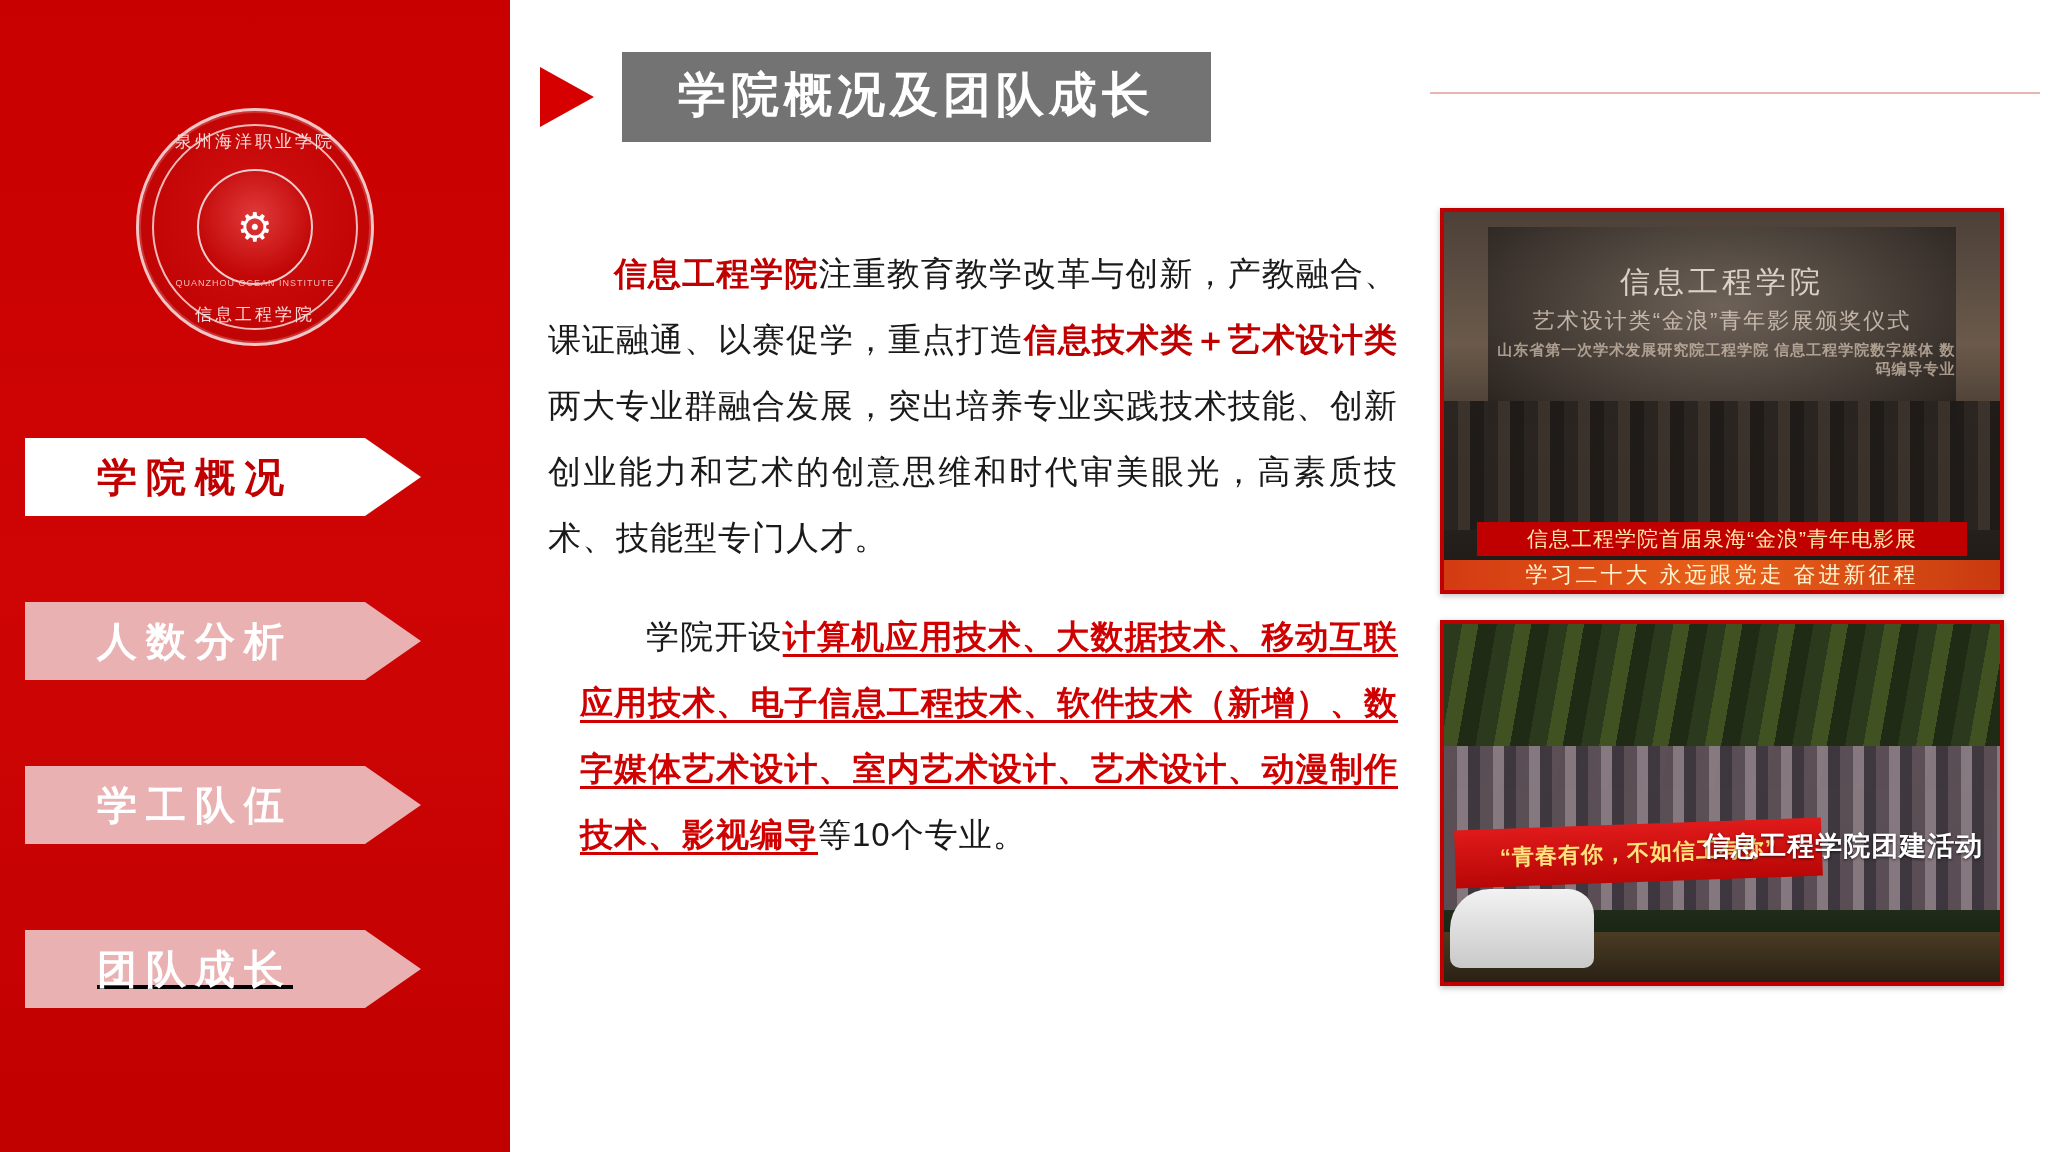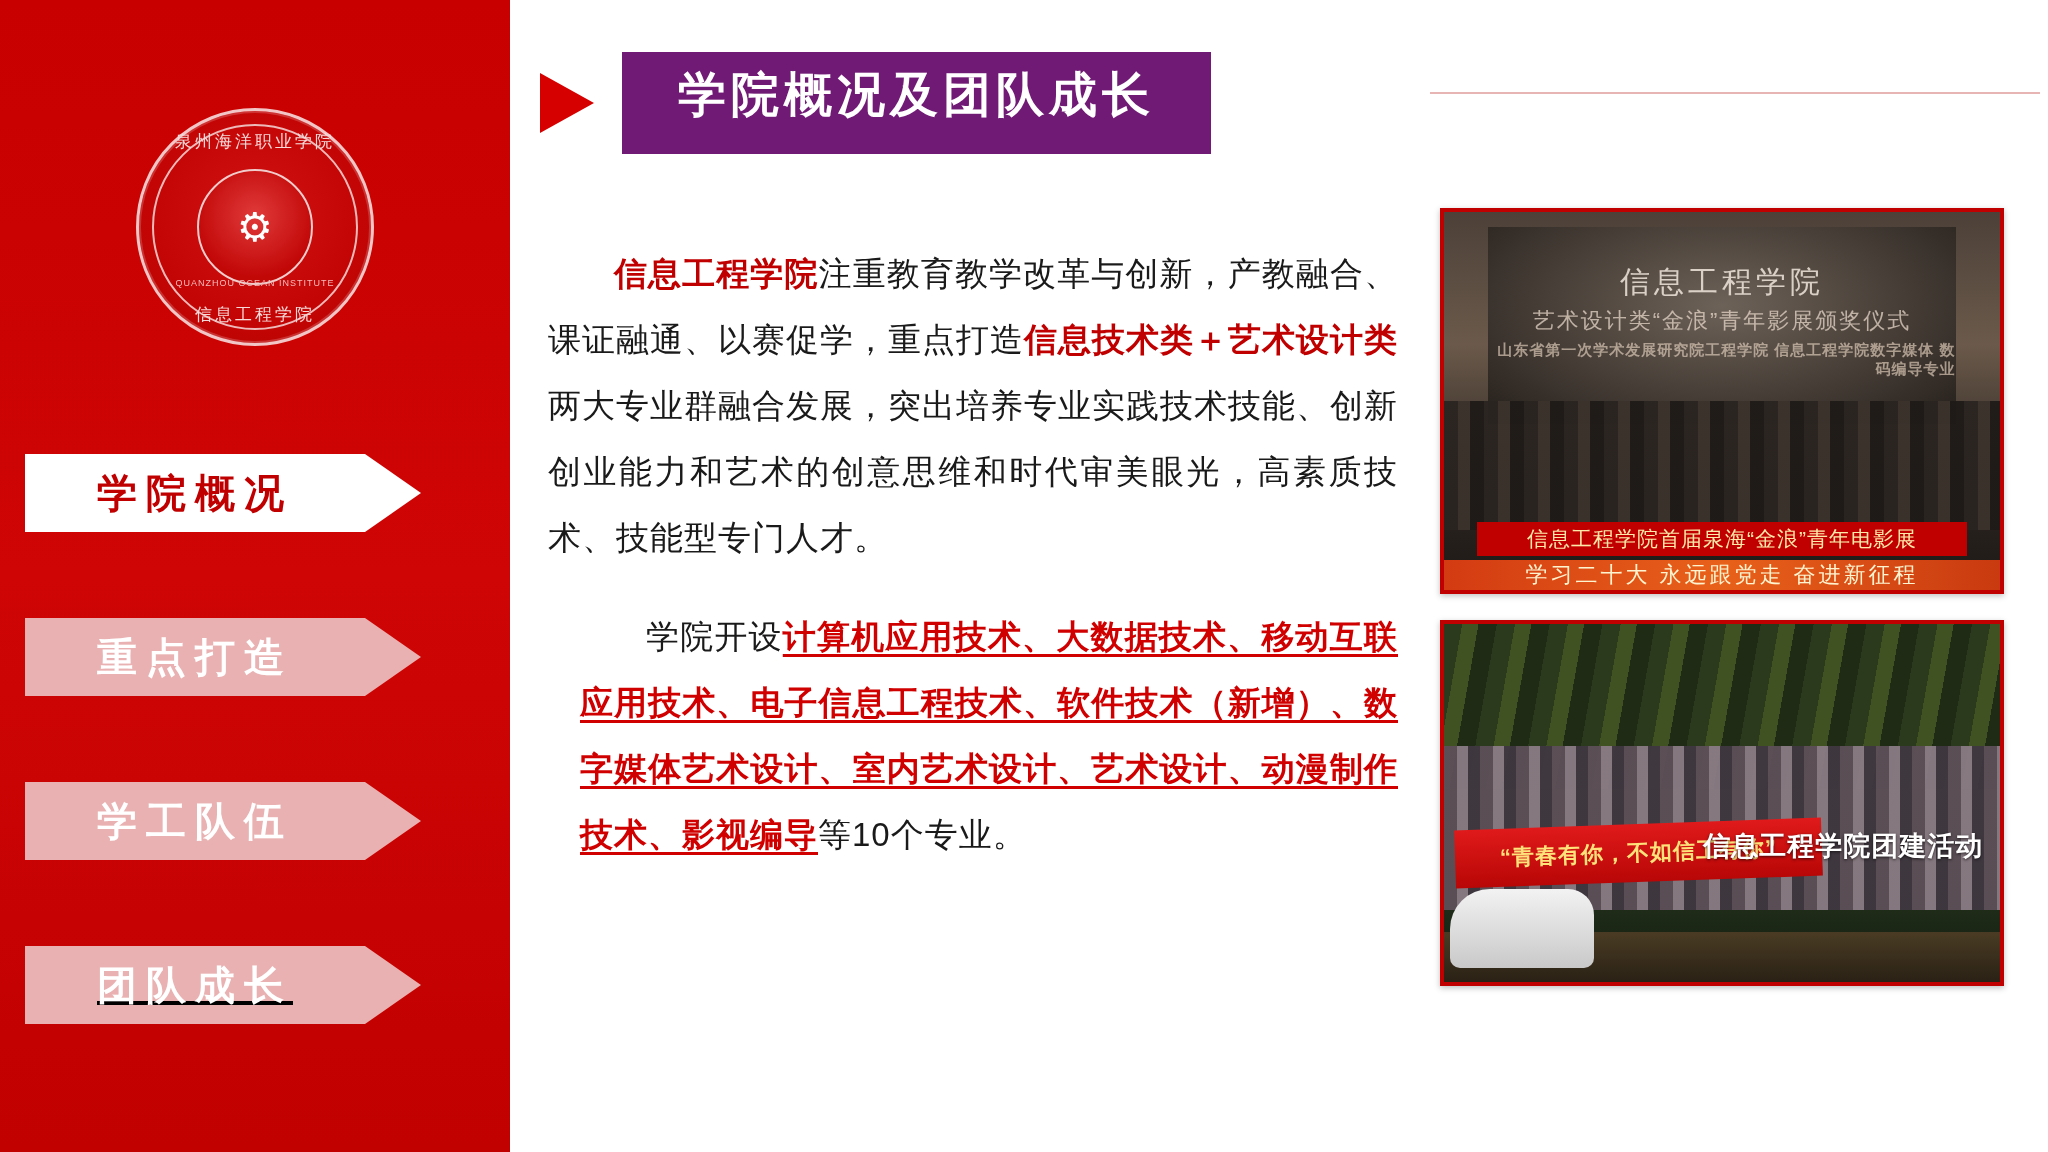--- a/index.html
+++ b/index.html
@@ -88,21 +88,20 @@
     font-size: 9px;
     letter-spacing: 1px;
   }
 
   
   .nav {
     position: absolute;
     left: 25px;
     top: 438px;
     width: 460px;
-    margin-top: 16px;
   }
   .nav-item {
     position: relative;
     height: 78px;
     margin-bottom: 86px;
     display: flex;
     align-items: center;
   }
   .nav-item:last-child { margin-bottom: 0; text-decoration: underline; }
   .nav-bar {
@@ -140,22 +139,22 @@
     align-items: center;
   }
   .title-tri {
     width: 0; height: 0;
     border-top: 30px solid transparent;
     border-bottom: 30px solid transparent;
     border-left: 54px solid #d60000;
     margin-right: 28px;
   }
   .title-box {
-    background: #701a75;
-    padding: 14px 56px 30px 56px;
+    background: #737373;
+    padding: 14px 56px 18px 56px;
   }
   .title-text {
     color: #ffffff;
     font-size: 48px;
     font-weight: bold;
     letter-spacing: 5px;
     line-height: 1.2;
     white-space: nowrap;
   }
   .hr-line {
@@ -386,21 +385,21 @@
 
       <div class="nav-item active">
         <div class="nav-bar">
           <span class="nav-label">学院概况</span>
         </div>
         <div class="nav-arrow"></div>
       </div>
 
       <div class="nav-item inactive">
         <div class="nav-bar">
-          <span class="nav-label">重点打造</span>
+          <span class="nav-label">人数分析</span>
         </div>
         <div class="nav-arrow"></div>
       </div>
 
       <div class="nav-item inactive">
         <div class="nav-bar">
           <span class="nav-label">学工队伍</span>
         </div>
         <div class="nav-arrow"></div>
       </div>

